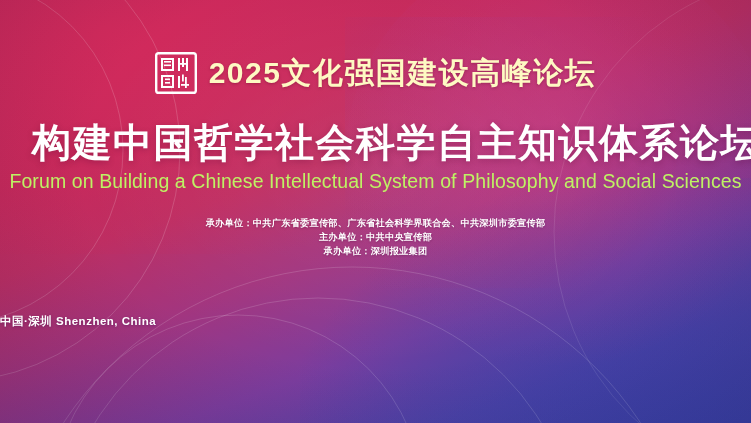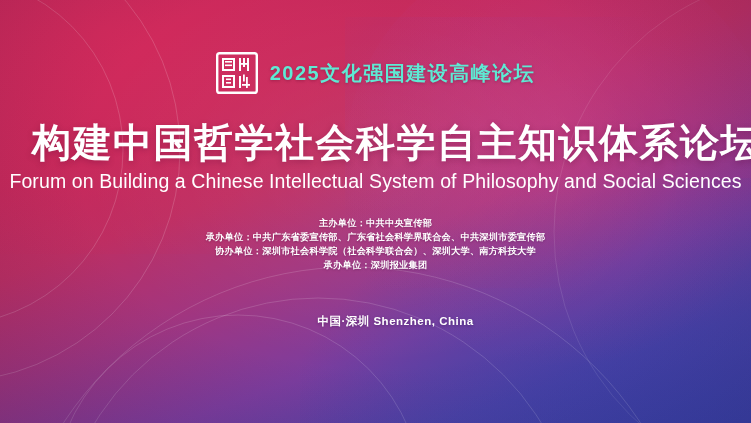--- a/index.html
+++ b/index.html
@@ -44,57 +44,56 @@
   .lockup{
     position:absolute;left:0;right:0;top:52px;
     display:flex;align-items:center;justify-content:center;gap:12px;
   }
   .seal{
     width:42px;height:42px;flex:0 0 auto;position:relative;
   }
   .seal svg{display:block;width:42px;height:42px;}
   .lockup-text{display:flex;flex-direction:column;align-items:flex-start;gap:2px;}
   .lockup-cn{
-    color:#5eead4;font-size:20px;font-weight:700;letter-spacing:1.5px;
+    color:#fef9c3;font-size:30px;font-weight:700;letter-spacing:1.5px;
     line-height:1.05;white-space:nowrap;
     text-shadow:0 1px 3px rgba(90,8,40,.35);
   }
   .lockup-en{
     color:#f6dbe4;font-size:10.5px;letter-spacing:.55px;
     line-height:1.1;white-space:nowrap;font-weight:400;
   }
   
   .title-cn{
     position:absolute;left:0;right:0;top:122px;text-align:center;
     color:#ffffff;font-size:39px;font-weight:700;letter-spacing:1.5px;
     line-height:1.1;white-space:nowrap;
     text-shadow:0 2px 6px rgba(80,6,46,.30);
     padding-left:32px;
   }
   .title-en{
     position:absolute;left:0;right:0;top:170px;text-align:center;
-    color:#ffffff;font-size:19.5px;font-weight:400;letter-spacing:.1px;
+    color:#bef264;font-size:19.5px;font-weight:400;letter-spacing:.1px;
     line-height:1.2;white-space:nowrap;
   }
   
   .credits{
     position:absolute;left:0;right:0;top:216px;text-align:center;
   }
   .credit-line{
     color:#ffffff;font-size:9.2px;font-weight:700;line-height:14px;
     letter-spacing:.25px;white-space:nowrap;
     text-shadow:0 1px 2px rgba(70,10,60,.35);
   }
   
   .location{
-    position:absolute;left:0;right:0;top:314px;text-align:center;
+    position:absolute;left:0;right:0;top:314px;
     color:#ffffff;font-size:11.5px;font-weight:700;letter-spacing:.5px;
     white-space:nowrap;
     text-shadow:0 1px 3px rgba(50,14,80,.4);
-    padding-left:40px;
   }
 </style>
 </head>
 <body>
 
 <div id="stage">
 
   <div class="bg-base"></div>
   <div class="bg-warm"></div>
   <div class="bg-midglow"></div>
@@ -161,21 +160,20 @@
     </div>
     <div class="lockup-text">
       <div class="lockup-cn">2025文化强国建设高峰论坛</div>
     </div>
   </div>
 
   <div class="title-cn">构建中国哲学社会科学自主知识体系论坛</div>
   <div class="title-en">Forum on Building a Chinese Intellectual System of Philosophy and Social Sciences</div>
 
   <div class="credits">
+    <div class="credit-line">承办单位：中共广东省委宣传部、广东省社会科学界联合会、中共深圳市委宣传部</div>
     <div class="credit-line">主办单位：中共中央宣传部</div>
-    <div class="credit-line">承办单位：中共广东省委宣传部、广东省社会科学界联合会、中共深圳市委宣传部</div>
-    <div class="credit-line">协办单位：深圳市社会科学院（社会科学联合会）、深圳大学、南方科技大学</div>
     <div class="credit-line">承办单位：深圳报业集团</div>
   </div>
 
   <div class="location">中国·深圳  Shenzhen, China</div>
 
 </div>
 
 </body></html>

